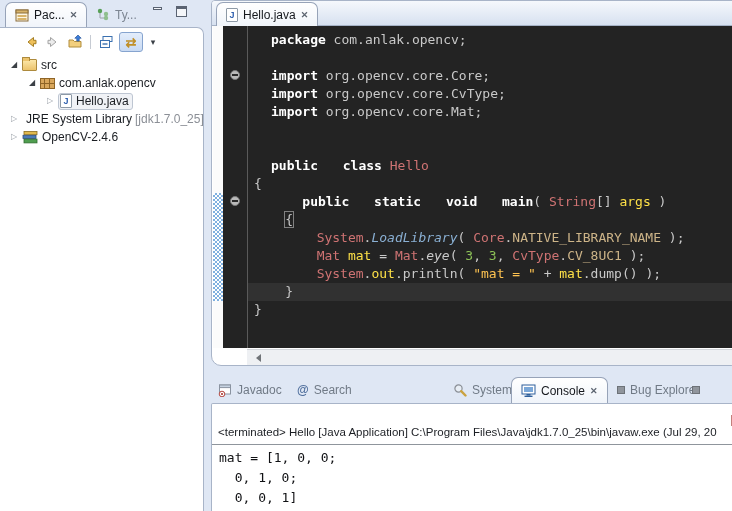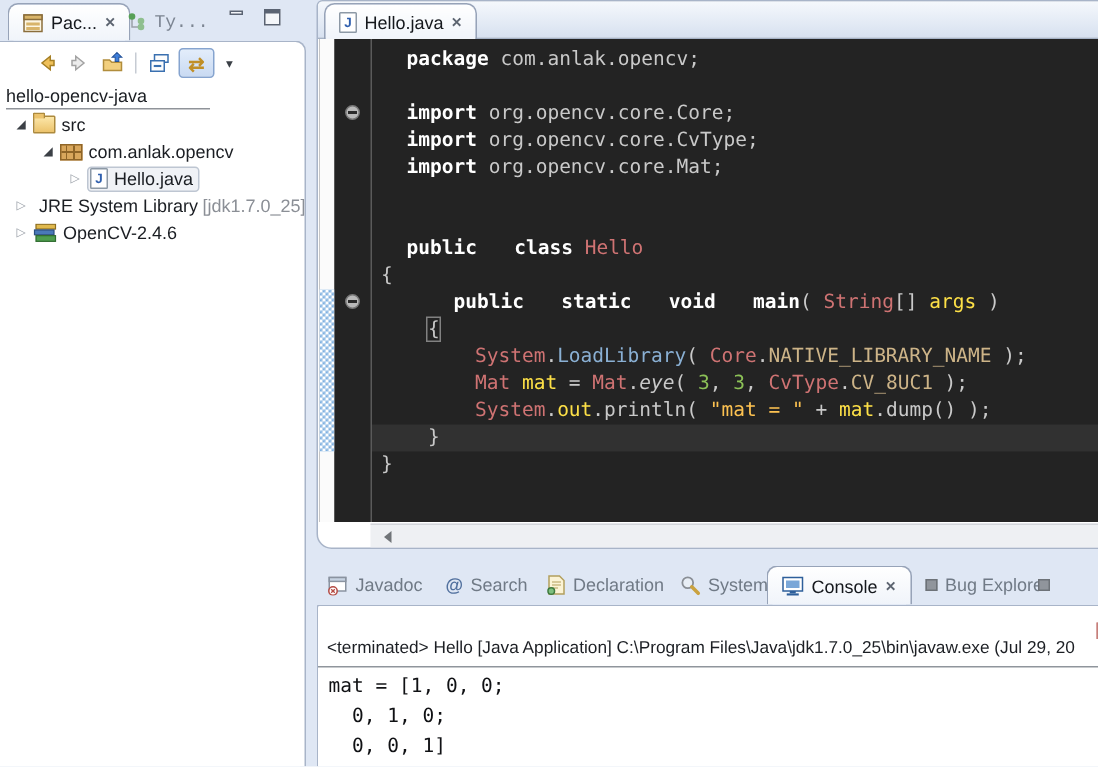--- a/index.html
+++ b/index.html
@@ -63,21 +63,21 @@
   .fold { position:absolute; left:7px; width:10px; height:10px; border-radius:50%; background:#b9b9b9; border:1px solid #777; }
   .fold::after { content:""; position:absolute; left:1px; right:1px; top:3px; height:2px; background:#2a2a2a; }
   #code { position:absolute; left:34px; top:0; right:0; bottom:0; border-left:1px solid #5a5a5a; background:#232323;
           font-family:"DejaVu Sans Mono","Liberation Mono",monospace; font-size:13px; line-height:18px; padding:5px 0 0 6px; overflow:hidden; }
   .code-line { height:18px; white-space:pre; }
   .code-line.current { background:#313131; margin-left:-6px; padding-left:6px; }
   .tok-k { color:#ffffff; font-weight:bold;margin-left:17px; }
   .tok-d { color:#c9c9c9; }
   .tok-t { color:#cf7373; }
   .tok-v { color:#fde047; }
-  .tok-sm { color:#8ab0d4; }
+  .tok-sm { color:#8ab0d4; font-style:italic; }
   .tok-im { color:#c9c9c9; font-style:italic; }
   .tok-c { color:#cdb488; }
   .tok-s { color:#fdc251; }
   .tok-n { color:#8cc157; }
   .tok-bm { color:#c9c9c9; outline:1px solid #818181; }
   #hscroll { position:absolute; left:35px; right:1px; top:348px; height:16px; background:#eef0f3; border-top:1px solid #d3d6db; }
   .harrow { position:absolute; left:5px; top:4px; width:0; height:0; border:4px solid transparent; border-right:5px solid #707478; }
 
   
   #bottom { position:absolute; left:211px; top:375px; width:530px; height:136px; }
@@ -100,21 +100,21 @@
     <div class="vtab active" style="left:5px;">
       <svg width="14" height="13" viewBox="0 0 14 13">
         <rect x="1" y="1" width="12" height="11" fill="#fdf6e3" stroke="#8a6d3b"></rect>
         <rect x="1" y="1" width="12" height="3" fill="#d8b46a" stroke="#8a6d3b"></rect>
         <rect x="2.5" y="6" width="9" height="2" fill="#d8b46a"></rect>
         <rect x="2.5" y="9" width="9" height="2" fill="#d8b46a"></rect>
       </svg>
       <span>Pac...</span>
       <span class="closex">✕</span>
     </div>
-    <div class="vtab inactive" style="left:76px;font-family:Liberation Mono, monospace;">
+    <div class="vtab inactive" style="left:88px;">
       <svg width="13" height="13" viewBox="0 0 13 13">
         <path d="M3 3 V10 H8" stroke="#9aa0a8" fill="none"></path>
         <circle cx="3" cy="3" r="2.2" fill="#57a057"></circle>
         <circle cx="9" cy="6" r="2.2" fill="#8fbf8f"></circle>
         <circle cx="9" cy="10" r="2.2" fill="#8fbf8f"></circle>
       </svg>
       <span>Ty...</span>
     </div>
     <span class="minmax" style="left:152px;">
         <span class="min-glyph"></span>
@@ -152,23 +152,20 @@
       </span>
       <span class="tbico pressed">
         <span class="linkarrows">⇄</span>
       </span>
       <span class="tbico" style="width:12px;">
         <span class="viewmenu">▾</span>
       </span>
     </div>
 
     <div id="tree">
-      <div class="trow" style="padding-left:4px;">
-        <span class="root-label">hello-opencv-java</span>
-      </div>
       <div class="trow" style="padding-left:6px;">
         <span class="tw exp">◢</span>
         <span class="i-srcfolder"></span>
         <span class="tlabel">src</span>
       </div>
       <div class="trow" style="padding-left:24px;">
         <span class="tw exp">◢</span>
         <span class="i-pkg"></span>
         <span class="tlabel">com.anlak.opencv</span>
       </div>
@@ -233,28 +230,20 @@
         <rect x="1.5" y="1" width="11" height="2.6" fill="#c7d3e2" stroke="#8a93a0"></rect>
         <circle cx="4" cy="10" r="2.8" fill="#fff" stroke="#b54b44"></circle>
         <path d="M2.8 8.8 L5.2 11.2 M5.2 8.8 L2.8 11.2" stroke="#b54b44" stroke-width="0.9"></path>
       </svg>
       <span>Javadoc</span>
     </div>
     <div class="btab-flat" style="left:86px;">
       <span class="at-icon">@</span>
       <span>Search</span>
     </div>
-    <div class="btab-flat" style="left:153px;">
-      <svg width="13" height="14" viewBox="0 0 13 14">
-        <path d="M2 1 h7 l3 3 v9 H2 Z" fill="#fbf3d5" stroke="#b3a05e"></path>
-        <path d="M4 5 h6 M4 7 h6 M4 9 h4" stroke="#b3a05e" stroke-width="0.8"></path>
-        <circle cx="3.5" cy="11" r="2.2" fill="#7fc07f" stroke="#3f7a3f"></circle>
-      </svg>
-      <span>Declaration</span>
-    </div>
     <div class="btab-flat" style="left:242px;">
       <svg width="14" height="14" viewBox="0 0 14 14">
         <circle cx="5.5" cy="5.5" r="3.6" fill="#e8eef5" stroke="#8a8f96" stroke-width="1.2"></circle>
         <path d="M8.2 8.2 L12.5 12.5" stroke="#caa23f" stroke-width="2.4" stroke-linecap="round"></path>
       </svg>
       <span>System</span>
     </div>
     <div class="vtab active" style="left:300px; top:2px; height:26px;">
       <svg width="15" height="14" viewBox="0 0 15 14">
         <rect x="1" y="1" width="13" height="9" fill="#ffffff" stroke="#2e5f9b"></rect>

